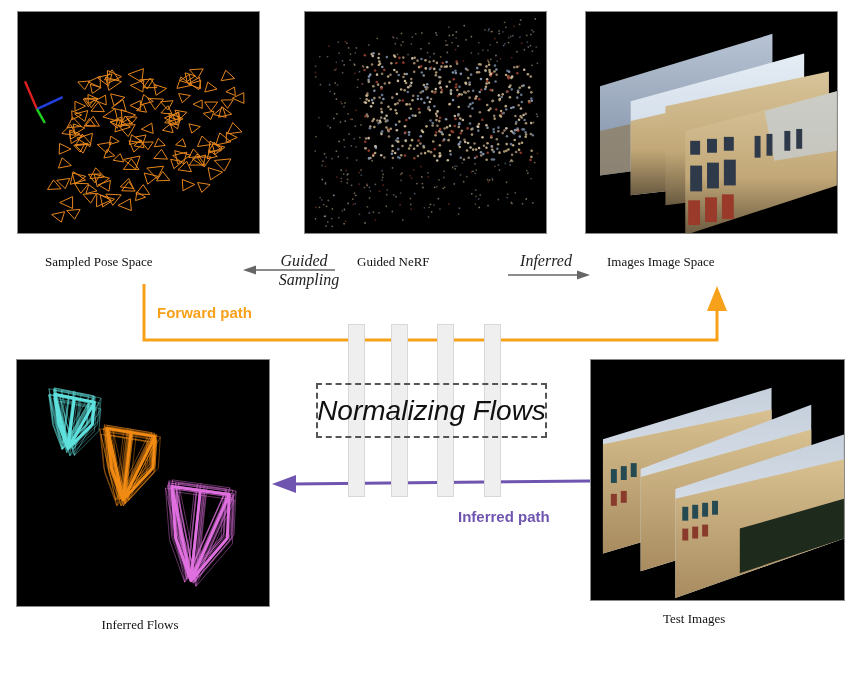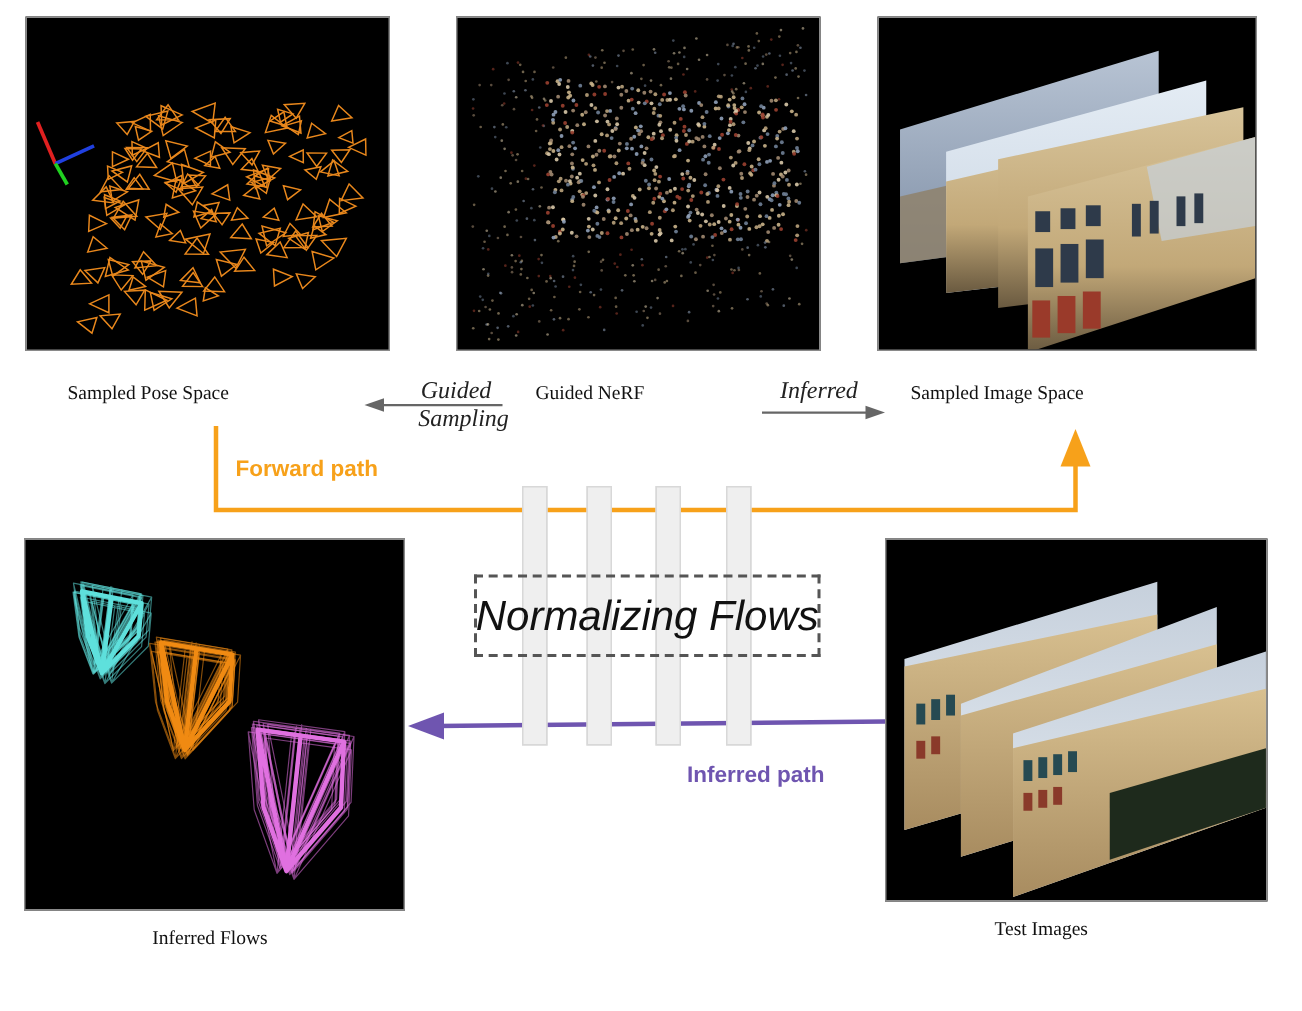--- a/index.html
+++ b/index.html
@@ -1063,21 +1063,21 @@
     <g fill="#9a3a2a">
       <rect x="103" y="190" width="12" height="25"></rect>
         <rect x="120" y="187" width="12" height="25"></rect>
         <rect x="137" y="184" width="12" height="25"></rect>
     </g>
   </svg>
 </div>
 
 <div class="caption" style="left:45px; top:251px;">Sampled Pose Space</div>
 <div class="caption" style="left:357px; top:251px;">Guided NeRF</div>
-<div class="caption" style="left:607px; top:251px;">Sampled Image Space</div>
+<div class="caption" style="left:607px; top:251px;">Images Image Space</div>
 
 <div class="italic-label" style="left:262px; top:251px; width:80px;">
   <div style="padding-left:4px;">Guided</div>
   <div style="padding-left:14px;">Sampling</div>
 </div>
 
 <div class="italic-label" style="left:503px; top:251px; width:86px;">Inferred</div>
 
 <div class="flow-bar" style="left:348px;"></div>
 <div class="flow-bar" style="left:391px;"></div>

